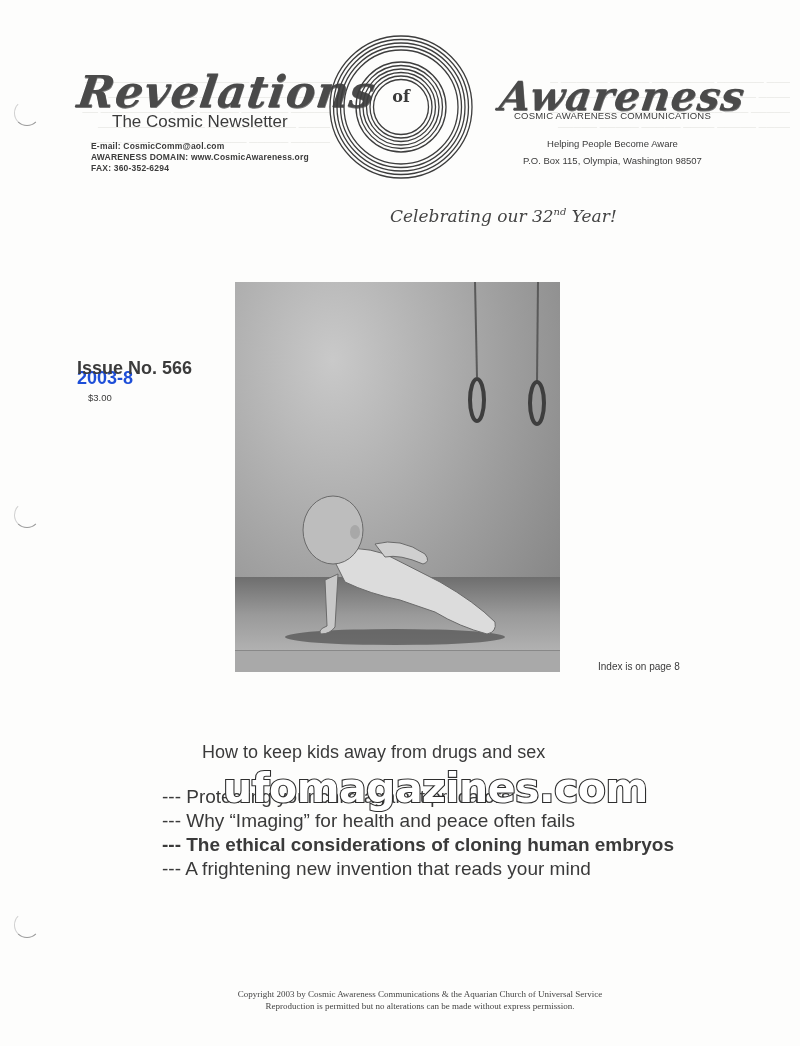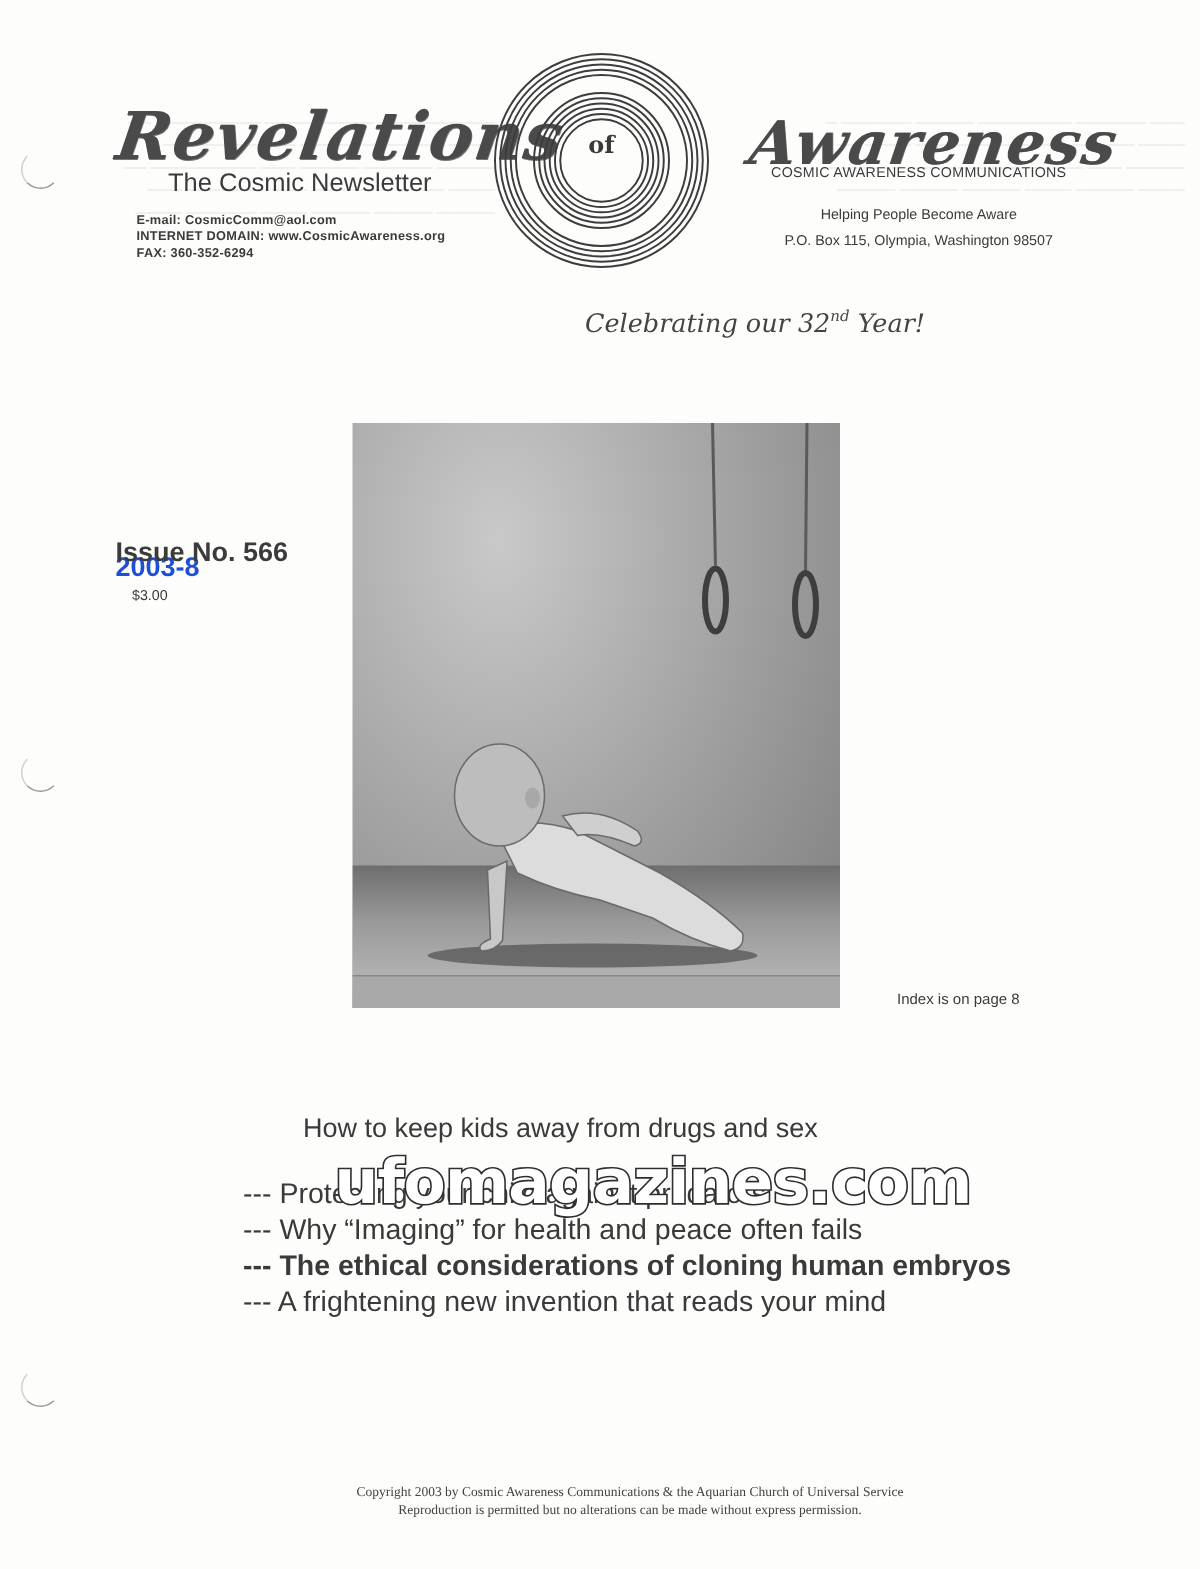--- a/index.html
+++ b/index.html
@@ -119,21 +119,21 @@
     <circle cx="73" cy="73" r="27.5"></circle>
   </g>
 </svg>
 <div id="logo-of" class="abs">of</div>
 
 <div id="aw-title" class="title-script">Awareness</div>
 
 <div id="subtitle" class="abs">The Cosmic Newsletter</div>
 
 <div class="contact" style="top:141px;">E-mail: CosmicComm@aol.com</div>
-<div class="contact" style="top:152px;">INTERNET DOMAIN: www.CosmicAwareness.org</div>
+<div class="contact" style="top:152px;">AWARENESS DOMAIN: www.CosmicAwareness.org</div>
 <div class="contact" style="top:163px;">FAX: 360-352-6294</div>
 
 <div id="pub-name" class="pub-line">COSMIC AWARENESS COMMUNICATIONS</div>
 <div id="pub-addr" class="pub-line">P.O. Box 115, Olympia, Washington 98507</div>
 <div id="pub-tag" class="pub-line">Helping People Become Aware</div>
 
 <div id="celebrating" class="abs"><span>Celebrating our 32</span><sup>nd</sup><span> Year!</span></div>
 
 <div id="issue-date" class="abs">2003-8</div>
 <div id="issue-no" class="abs">Issue No. 566</div>

